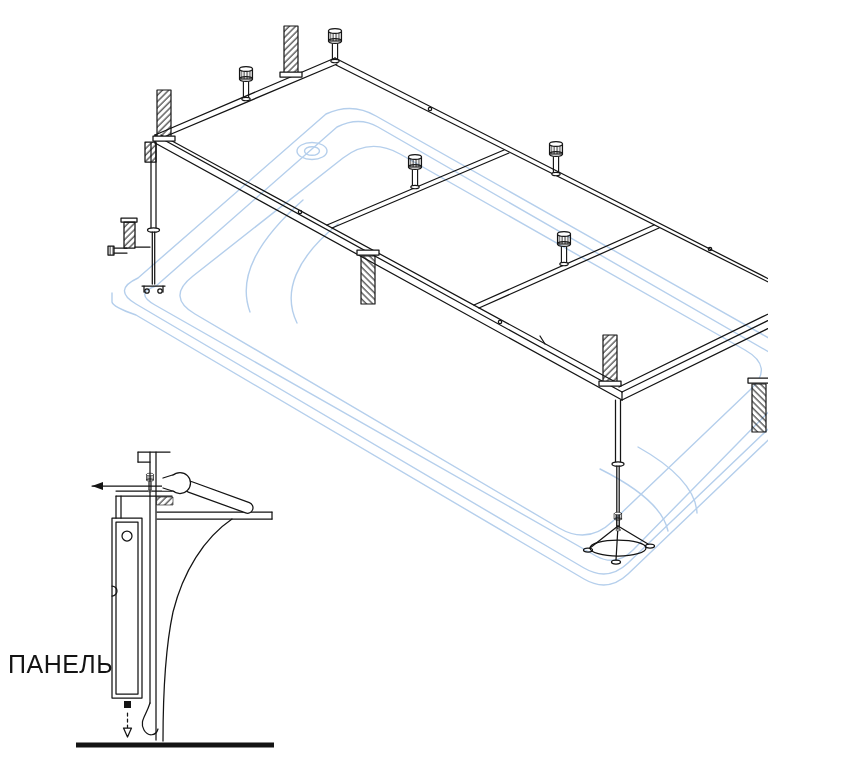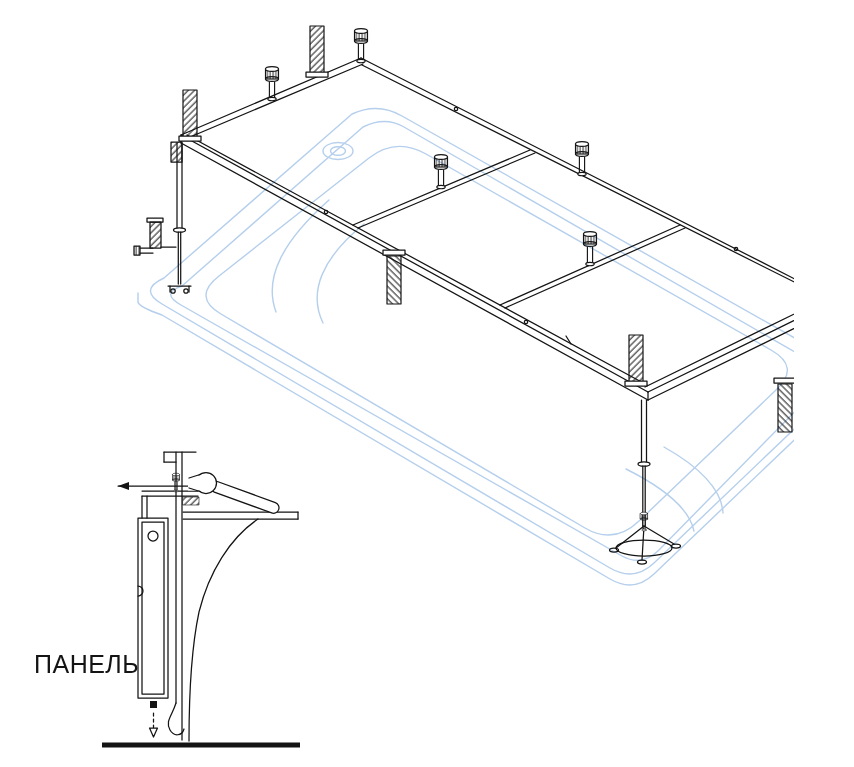--- a/index.html
+++ b/index.html
@@ -1,16 +1,16 @@
 <!DOCTYPE html>
 <html><head>
 <meta charset="utf-8">
 <style>
   html,body{margin:0;padding:0;background:#ffffff;}
-  .stage{position:relative;width:768px;height:767px;background:#ffffff;overflow:hidden;padding-left:26px;}
+  .stage{position:relative;width:768px;height:767px;background:#ffffff;overflow:hidden;}
   svg{display:block;}
   .ink{stroke:#141414;fill:none;stroke-width:1.25;stroke-linecap:round;stroke-linejoin:round;}
   .tub{fill:none;stroke-width:1.4;stroke-linecap:round;stroke-linejoin:round;}
   .label-text{font:25px "Liberation Sans", sans-serif;fill:#141414;letter-spacing:0.5px;}
 </style>
 </head>
 <body>
 
 <div class="stage">
 <svg width="854" height="767" viewBox="0 0 854 767" xmlns="http://www.w3.org/2000/svg">

